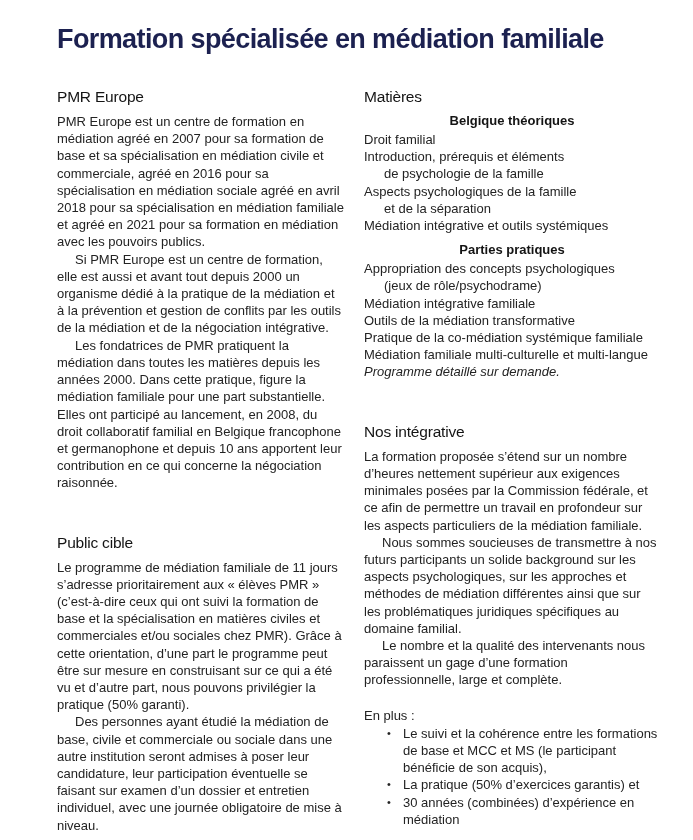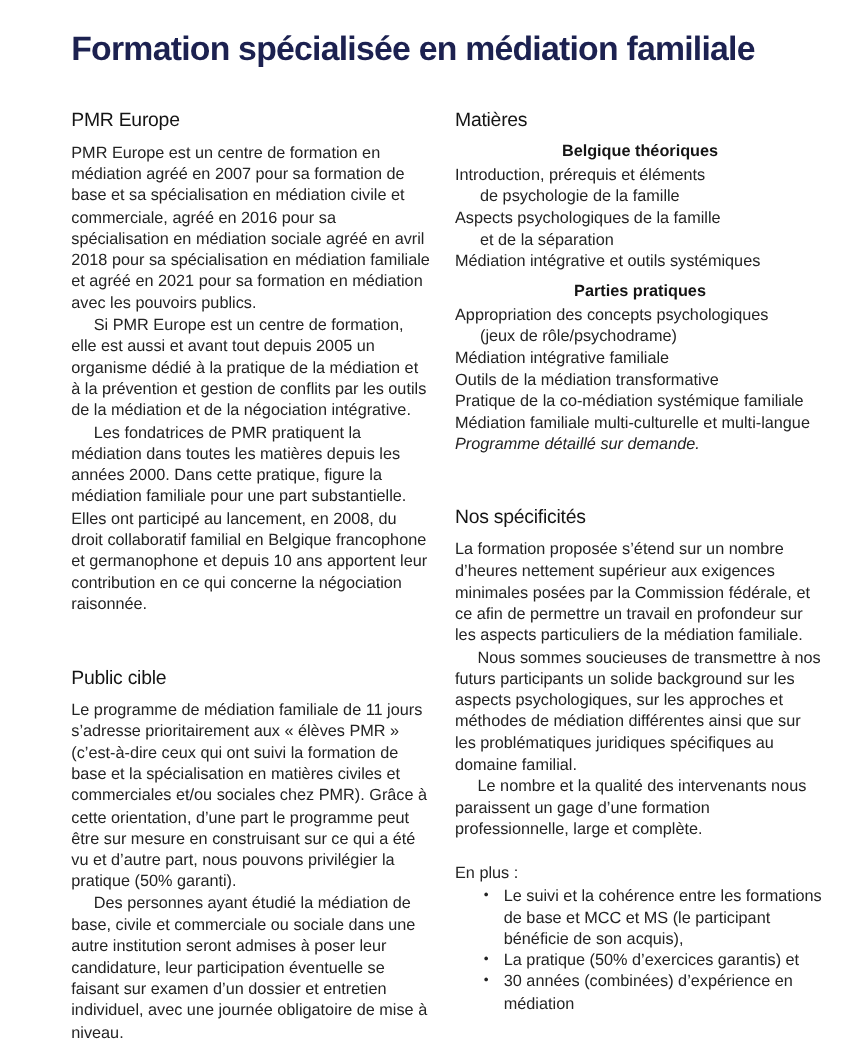--- a/index.html
+++ b/index.html
@@ -60,21 +60,21 @@
   <h1 class="doc-title">Formation spécialisée en médiation familiale</h1>
 
   <div class="columns">
 
     <div class="col-left">
 
       <div class="section">
         <h2 class="section-heading">PMR Europe</h2>
         <div>
             <p class="para">PMR Europe est un centre de formation en médiation agréé en 2007 pour sa formation de base et sa spécialisation en médiation civile et commerciale, agréé en 2016 pour sa spécialisation en médiation sociale agréé en avril 2018 pour sa spécialisation en médiation familiale et agréé en 2021 pour sa formation en médiation avec les pouvoirs publics.</p>
-            <p class="para indent">Si PMR Europe est un centre de formation, elle est aussi et avant tout depuis 2005 un organisme dédié à la pratique de la médiation et à la prévention et gestion de conflits par les outils de la médiation et de la négociation intégrative.</p>
+            <p class="para indent">Si PMR Europe est un centre de formation, elle est aussi et avant tout depuis 2000 un organisme dédié à la pratique de la médiation et à la prévention et gestion de conflits par les outils de la médiation et de la négociation intégrative.</p>
             <p class="para indent">Les fondatrices de PMR pratiquent la médiation dans toutes les matières depuis les années 2000. Dans cette pratique, figure la médiation familiale pour une part substantielle. Elles ont participé au lancement, en 2008, du droit collaboratif familial en Belgique francophone et germanophone et depuis 10 ans apportent leur contribution en ce qui concerne la négociation raisonnée.</p>
           </div>
       </div>
 
       <div class="section">
         <h2 class="section-heading">Public cible</h2>
         <div>
             <p class="para">Le programme de médiation familiale de 11 jours s’adresse prioritairement aux « élèves PMR » (c’est-à-dire ceux qui ont suivi la formation de base et la spécialisation en matières civiles et commerciales et/ou sociales chez PMR). Grâce à cette orientation, d’une part le programme peut être sur mesure en construisant sur ce qui a été vu et d’autre part, nous pouvons privilégier la pratique (50% garanti).</p>
             <p class="para indent">Des personnes ayant étudié la médiation de base, civile et commerciale ou sociale dans une autre institution seront admises à poser leur candidature, leur participation éventuelle se faisant sur examen d’un dossier et entretien individuel, avec une journée obligatoire de mise à niveau.</p>
           </div>
@@ -83,20 +83,21 @@
     </div>
 
     <div class="col-right">
 
       <div class="section">
         <h2 class="section-heading">Matières</h2>
 
         <div class="matiere-group">
           <div class="subheading">Belgique théoriques</div>
           <div>
+              <div class="list-line">Droit familial</div>
               <div class="list-line">Introduction, prérequis et éléments</div>
               <div class="list-line ind">de psychologie de la famille</div>
               <div class="list-line">Aspects psychologiques de la famille</div>
               <div class="list-line ind">et de la séparation</div>
               <div class="list-line">Médiation intégrative et outils systémiques</div>
             </div>
         </div>
 
         <div class="matiere-group">
           <div class="subheading">Parties pratiques</div>
@@ -106,21 +107,21 @@
               <div class="list-line">Médiation intégrative familiale</div>
               <div class="list-line">Outils de la médiation transformative</div>
               <div class="list-line">Pratique de la co-médiation systémique familiale</div>
               <div class="list-line">Médiation familiale multi-culturelle et multi-langue</div>
               <div class="list-line it">Programme détaillé sur demande.</div>
             </div>
         </div>
       </div>
 
       <div class="section specs-section">
-        <h2 class="section-heading">Nos spécificités</h2>
+        <h2 class="section-heading">Nos intégrative</h2>
         <div>
             <p class="para">La formation proposée s’étend sur un nombre d’heures nettement supérieur aux exigences minimales posées par la Commission fédérale, et ce afin de permettre un travail en profondeur sur les aspects particuliers de la médiation familiale.</p>
             <p class="para indent">Nous sommes soucieuses de transmettre à nos futurs participants un solide background sur les aspects psychologiques, sur les approches et méthodes de médiation différentes ainsi que sur les problématiques juridiques spécifiques au domaine familial.</p>
             <p class="para indent">Le nombre et la qualité des intervenants nous paraissent un gage d’une formation professionnelle, large et complète.</p>
           </div>
 
         <p class="para en-plus">En plus :</p>
 
         <ul class="bullets">
             <li class="bullet-item">

